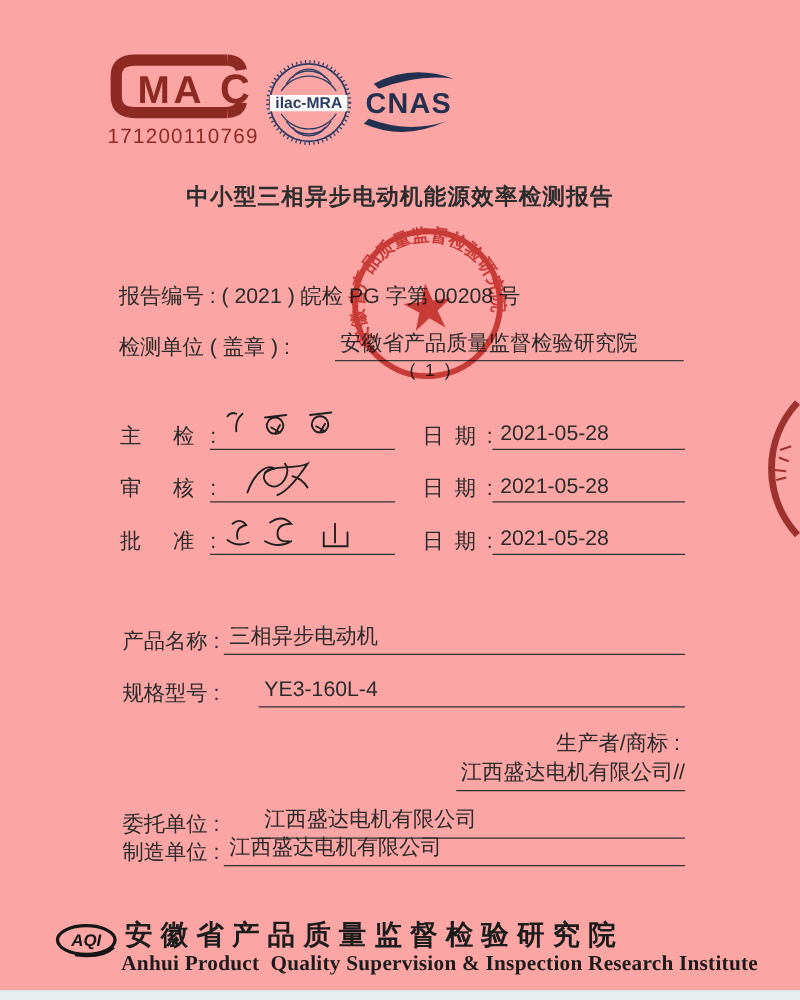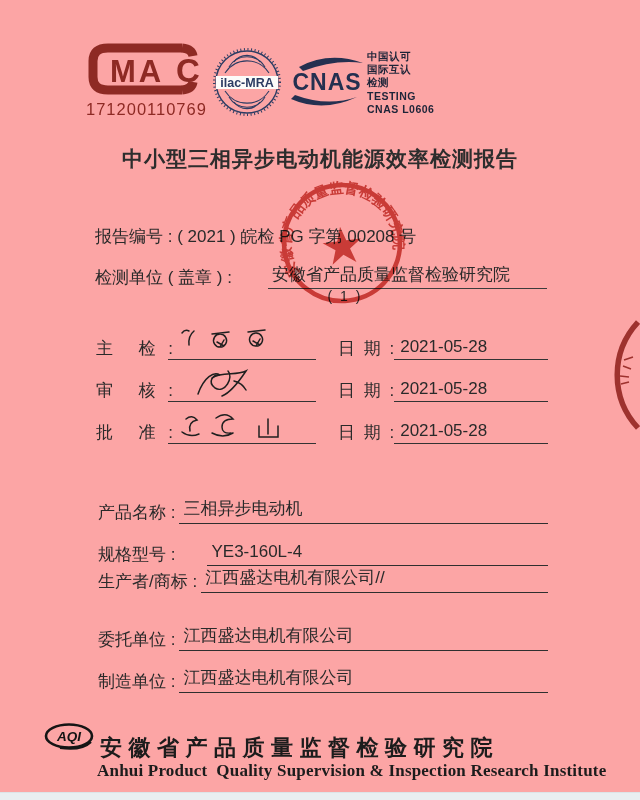--- a/index.html
+++ b/index.html
@@ -14,21 +14,21 @@
   
   .cma-logo{position:absolute;left:84px;top:40px;}
   .cma-number{position:absolute;left:86px;top:100px;font-size:16.5px;font-weight:400;
     color:#8e2a24;letter-spacing:1px;}
   .ilac-logo{position:absolute;left:212px;top:47px;}
   .cnas-logo{position:absolute;left:287px;top:52px;}
   .cnas-textblock{position:absolute;left:367px;top:50px;font-size:10.5px;font-weight:700;
     color:#1d2438;line-height:13.2px;letter-spacing:.5px;}
   
   .title{position:absolute;left:0;right:0;top:145px;text-align:center;
-    font-size:21px;font-weight:700;letter-spacing:1px;color:#2d2d2d;}
+    font-size:18px;font-weight:700;letter-spacing:1px;color:#2d2d2d;}
   
   .report-no{position:absolute;left:95px;top:225px;font-size:17px;white-space:pre;}
   .agency-row{position:absolute;left:95px;top:263px;width:452px;display:flex;
     font-size:17px;align-items:flex-end;gap:32px;}
   .agency-label{white-space:pre;padding-right:4px;}
   .fill{flex:1;border-bottom:1.6px solid #3c3c3c;padding:0 0 2px 4px;white-space:nowrap;}
   .page-note{position:absolute;left:283px;top:288px;width:124px;text-align:center;
     font-size:14px;letter-spacing:2px;}
   
   .seal{position:absolute;left:279px;top:180px;width:126px;height:126px;
@@ -39,26 +39,26 @@
     align-items:flex-end;font-size:17px;}
   .sig-row.r1{top:332px;} .sig-row.r2{top:374px;} .sig-row.r3{top:416px;}
   .sig-who{white-space:pre;word-spacing:8px;width:72px;}
   .sig-line{position:relative;width:148px;height:100%;border-bottom:1.6px solid #333;}
   .sig-line svg{position:absolute;left:0;bottom:0;}
   .date-label{margin-left:22px;white-space:pre;word-spacing:4px;}
   .date-fill{flex:1;border-bottom:1.6px solid #333;padding:0 0 2px 6px;white-space:nowrap;}
   
   .prod-row{position:absolute;left:98px;width:450px;display:flex;font-size:17px;
     align-items:flex-end;height:26px;}
-  .prod-row.p1{top:498px;align-items:flex-end;} .prod-row.p2{top:540px;gap:28px;} .prod-row.p3{top:567px;}
-  .prod-row.p4{top:625px;} .prod-row.p5{top:667px;}
+  .prod-row.p1{top:498px;align-items:flex-end;} .prod-row.p2{top:540px;gap:28px;} .prod-row.p3{top:583px;flex-direction:column;}
+  .prod-row.p4{top:645px;gap:28px;} .prod-row.p5{top:667px;}
   .prod-label{white-space:pre;padding-right:4px;}
   .prod-fill{flex:1;border-bottom:1.7px solid #2f2f2f;padding:0 0 3px 4px;white-space:nowrap;}
   
-  .aqi-logo{position:absolute;left:42px;top:720px;}
+  .aqi-logo{position:absolute;left:42px;top:736px;}
   .footer-cn{position:absolute;left:100px;top:733px;font-size:22px;font-weight:700;
     letter-spacing:6.5px;color:#1c1c1c;white-space:nowrap;}
   .footer-en{position:absolute;left:97px;top:761px;font-family:"Liberation Serif","DejaVu Serif",serif;
     font-weight:700;font-size:17px;letter-spacing:.2px;color:#1c1c1c;white-space:pre;}
   .bottom-strip{position:absolute;left:0;right:0;bottom:0;height:7px;background:#e9eef1;
     border-top:1px solid #dde4e8;}
 </style>
 </head>
 <body>
 
@@ -91,27 +91,20 @@
   </div>
 
   <div class="cnas-logo">
     <svg width="80" height="58" viewBox="0 0 80 58">
       <path d="M12 15 Q 42 -1 76 11 Q 48 7 16 19 Z" fill="#243050"></path>
       <text x="40" y="38" text-anchor="middle" font-size="23" font-weight="800" letter-spacing="1" fill="#243050">CNAS</text>
       <path d="M4 47 Q 36 61 70 45 Q 40 55 8 43 Z" fill="#243050"></path>
     </svg>
   </div>
 
-  <div class="cnas-textblock">
-    <div>中国认可</div>
-    <div>国际互认</div>
-    <div>检测</div>
-    <div>TESTING</div>
-    <div>CNAS L0606</div>
-  </div>
 
   <div class="title">中小型三相异步电动机能源效率检测报告</div>
 
   <div class="report-no"><span>报告编号 :</span><span> </span><span>( 2021 ) 皖检 PG 字第 00208 号</span></div>
 
   <div class="agency-row">
     <span class="agency-label">检测单位 ( 盖章 ) :</span>
     <span class="fill">安徽省产品质量监督检验研究院</span>
   </div>
   <div class="page-note">( 1 )</div>

